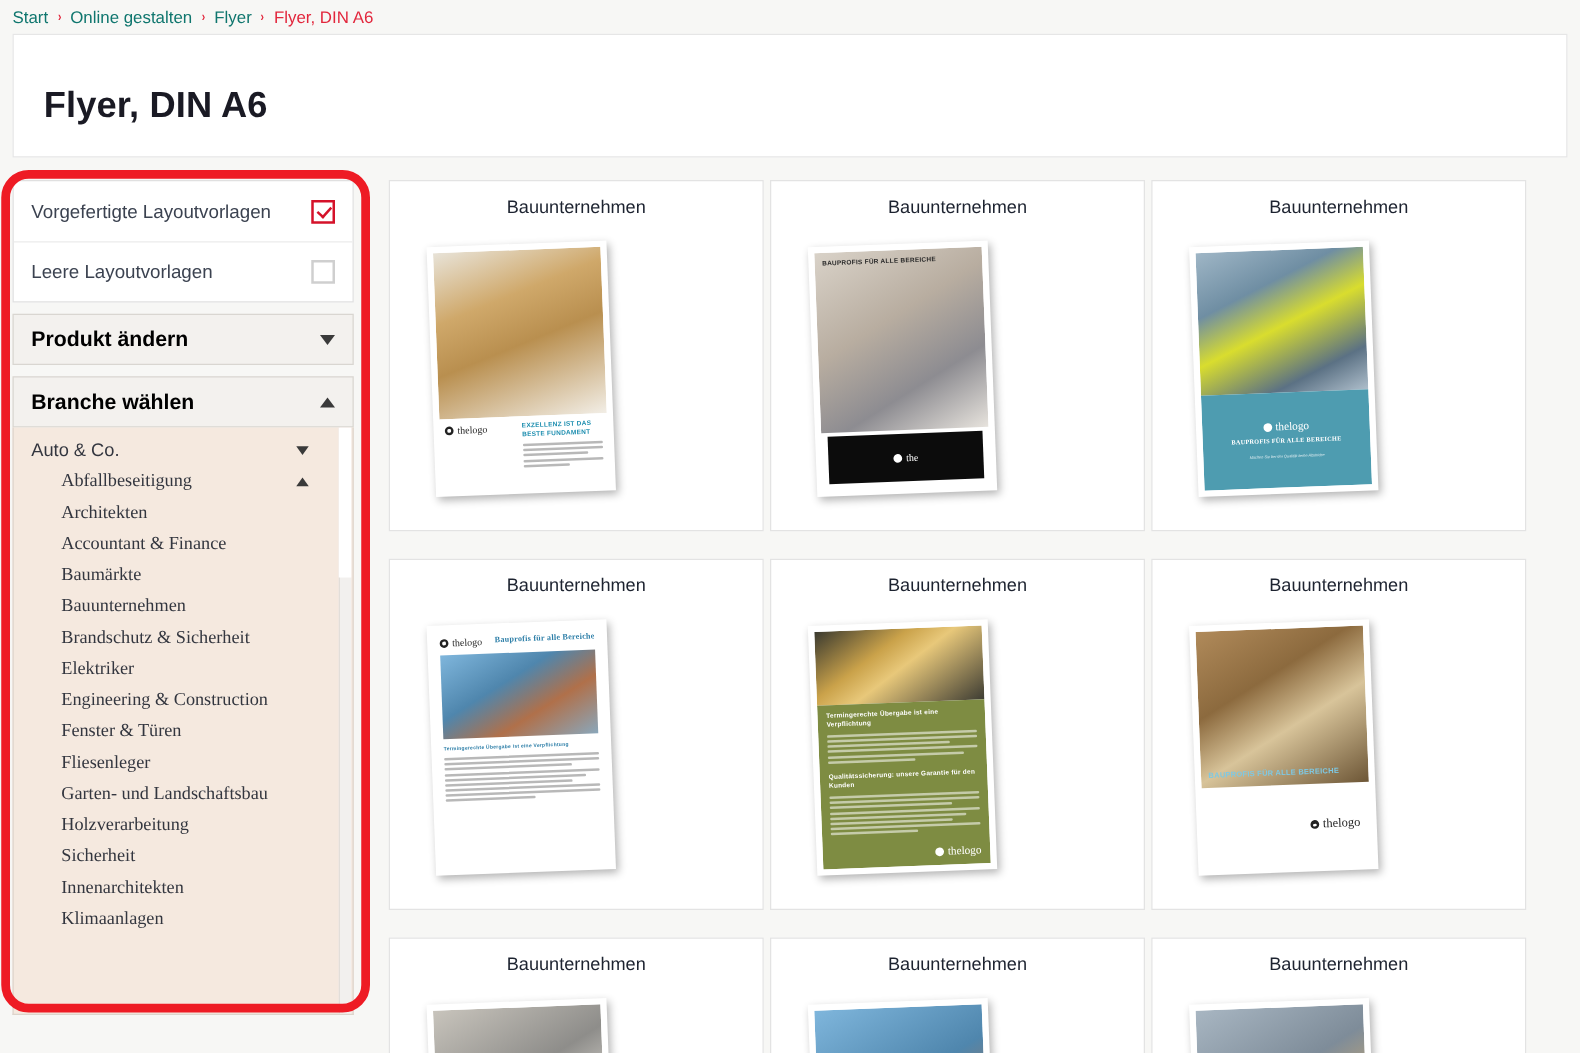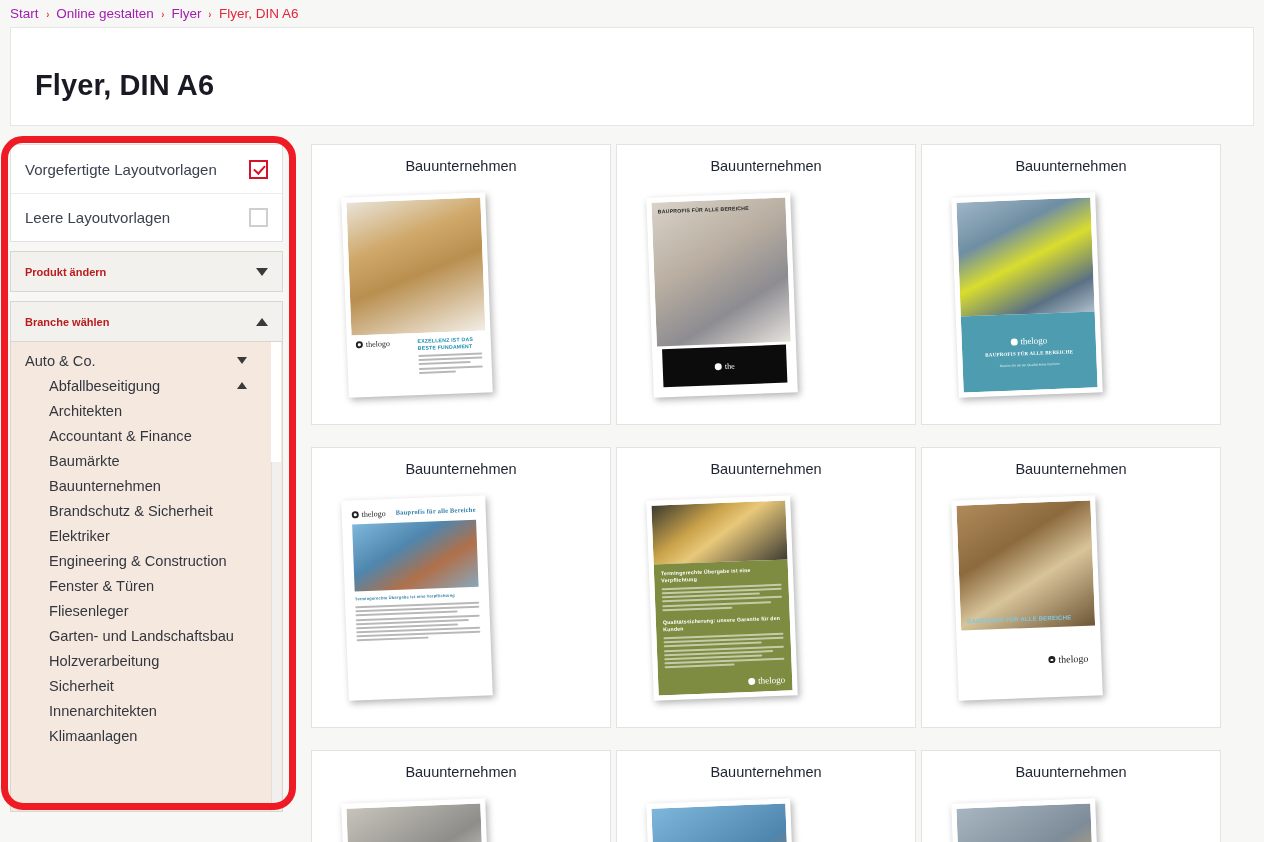--- a/index.html
+++ b/index.html
@@ -15,21 +15,21 @@
   .breadcrumb {
     height: 27px;
     display: flex;
     align-items: center;
     padding-left: 10px;
     gap: 7px;
     font-size: 13.5px;
     color: #e2263c;
     background: #f7f7f5;
   }
-  .breadcrumb a { color: #a21caf; text-decoration: none; }
+  .breadcrumb a { color: #0f766e; text-decoration: none; }
   .bc-sep {
     color: #e2263c;
     font-size: 11px;
     font-weight: bold;
     transform: scaleX(0.75);
   }
   .bc-current { color: #e2263c; }
 
   
   .title-card {
@@ -99,23 +99,23 @@
     height: 41px;
     background: #f3f1ee;
     border: 1px solid #d9d6d1;
     display: flex;
     align-items: center;
     padding: 0 14px;
     cursor: pointer;
   }
   .accordion-head .ah-label {
     flex: 1;
-    font-size: 11px;
+    font-size: 17px;
     font-weight: 700;
-    color: #b91c1c;
+    color: #000000;
   }
   .caret {
     width: 0; height: 0;
     border-left: 6px solid transparent;
     border-right: 6px solid transparent;
   }
   .caret.down { border-top: 8px solid #3a3a3a; }
   .caret.up { border-bottom: 8px solid #3a3a3a; }
 
   .branch-panel {
@@ -138,21 +138,21 @@
     min-height: 25px;
     padding: 0 6px 0 14px;
     cursor: pointer;
   }
   .br-row .br-label {
     flex: 1;
     font-size: 14.6px;
     color: #33363f;
     white-space: nowrap;
   }
-  .br-row.sub .br-label { padding-left: 24px; }
+  .br-row.sub .br-label { padding-left: 24px; font-family: Liberation Serif, serif; }
   .br-caret {
     width: 0; height: 0;
     border-left: 5px solid transparent;
     border-right: 5px solid transparent;
     margin-right: 3px;
   }
   .br-caret.down { border-top: 7px solid #3a3a3a; }
   .br-caret.up { border-bottom: 7px solid #3a3a3a; }
 
   .scrollbar-track {

